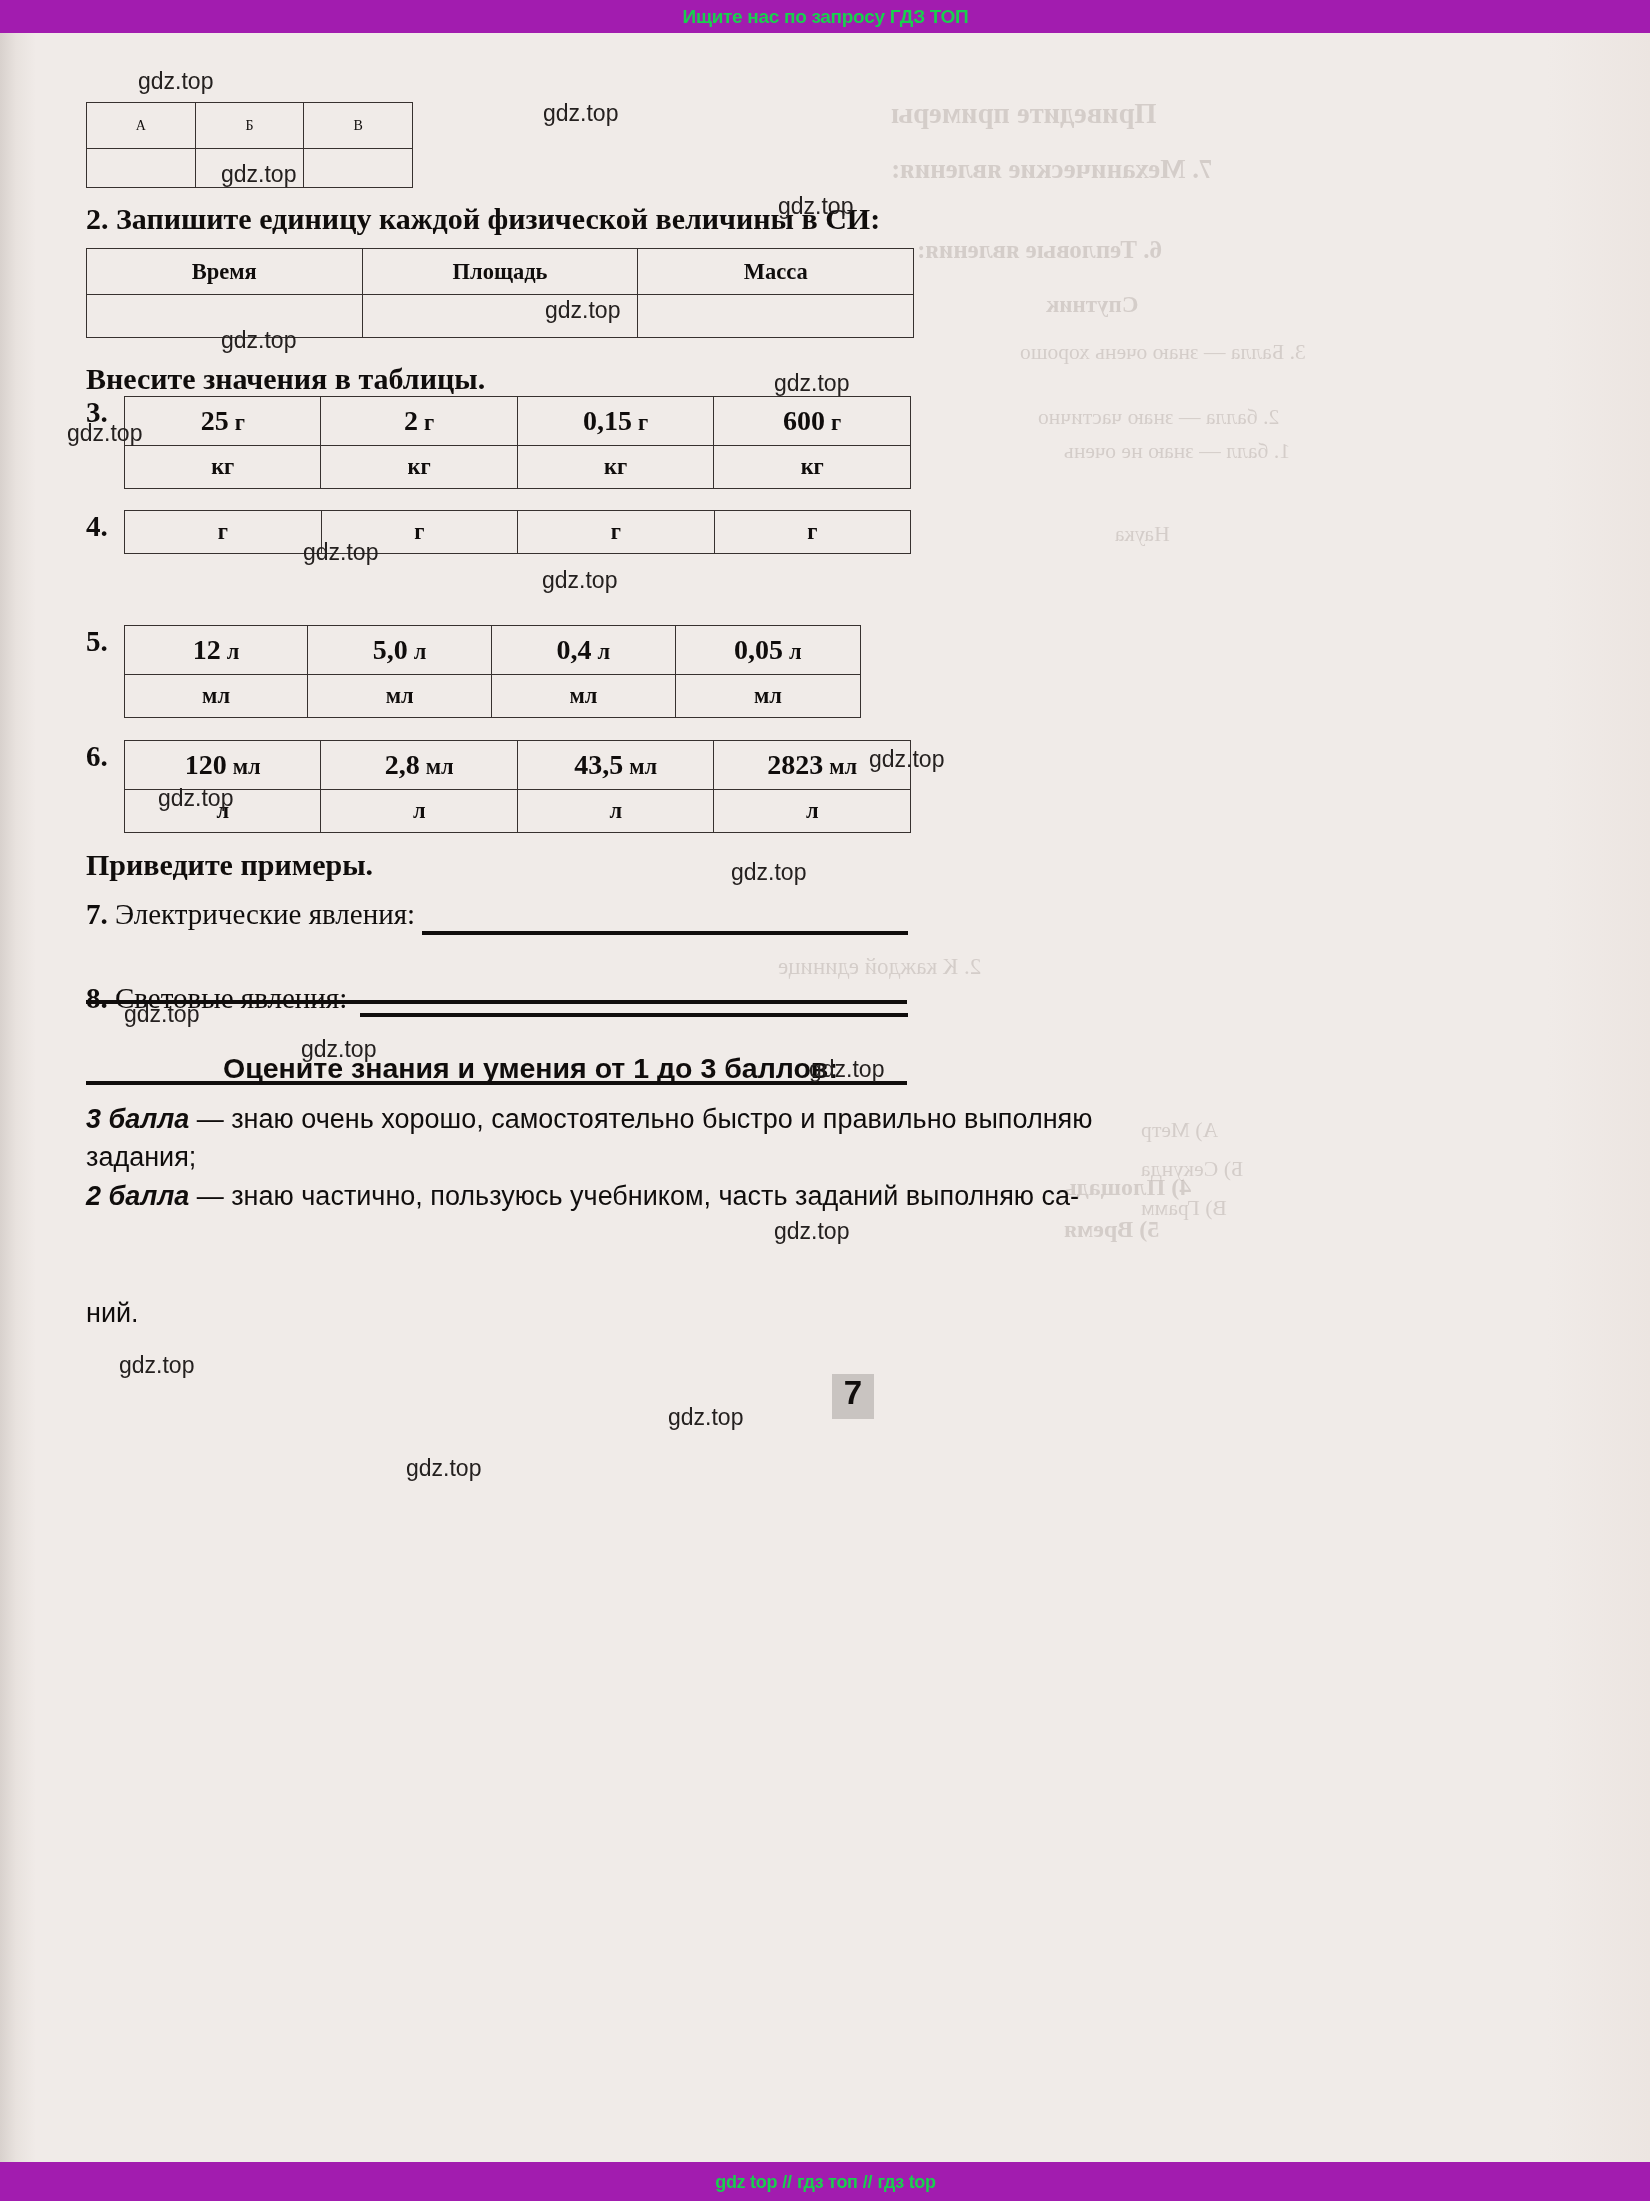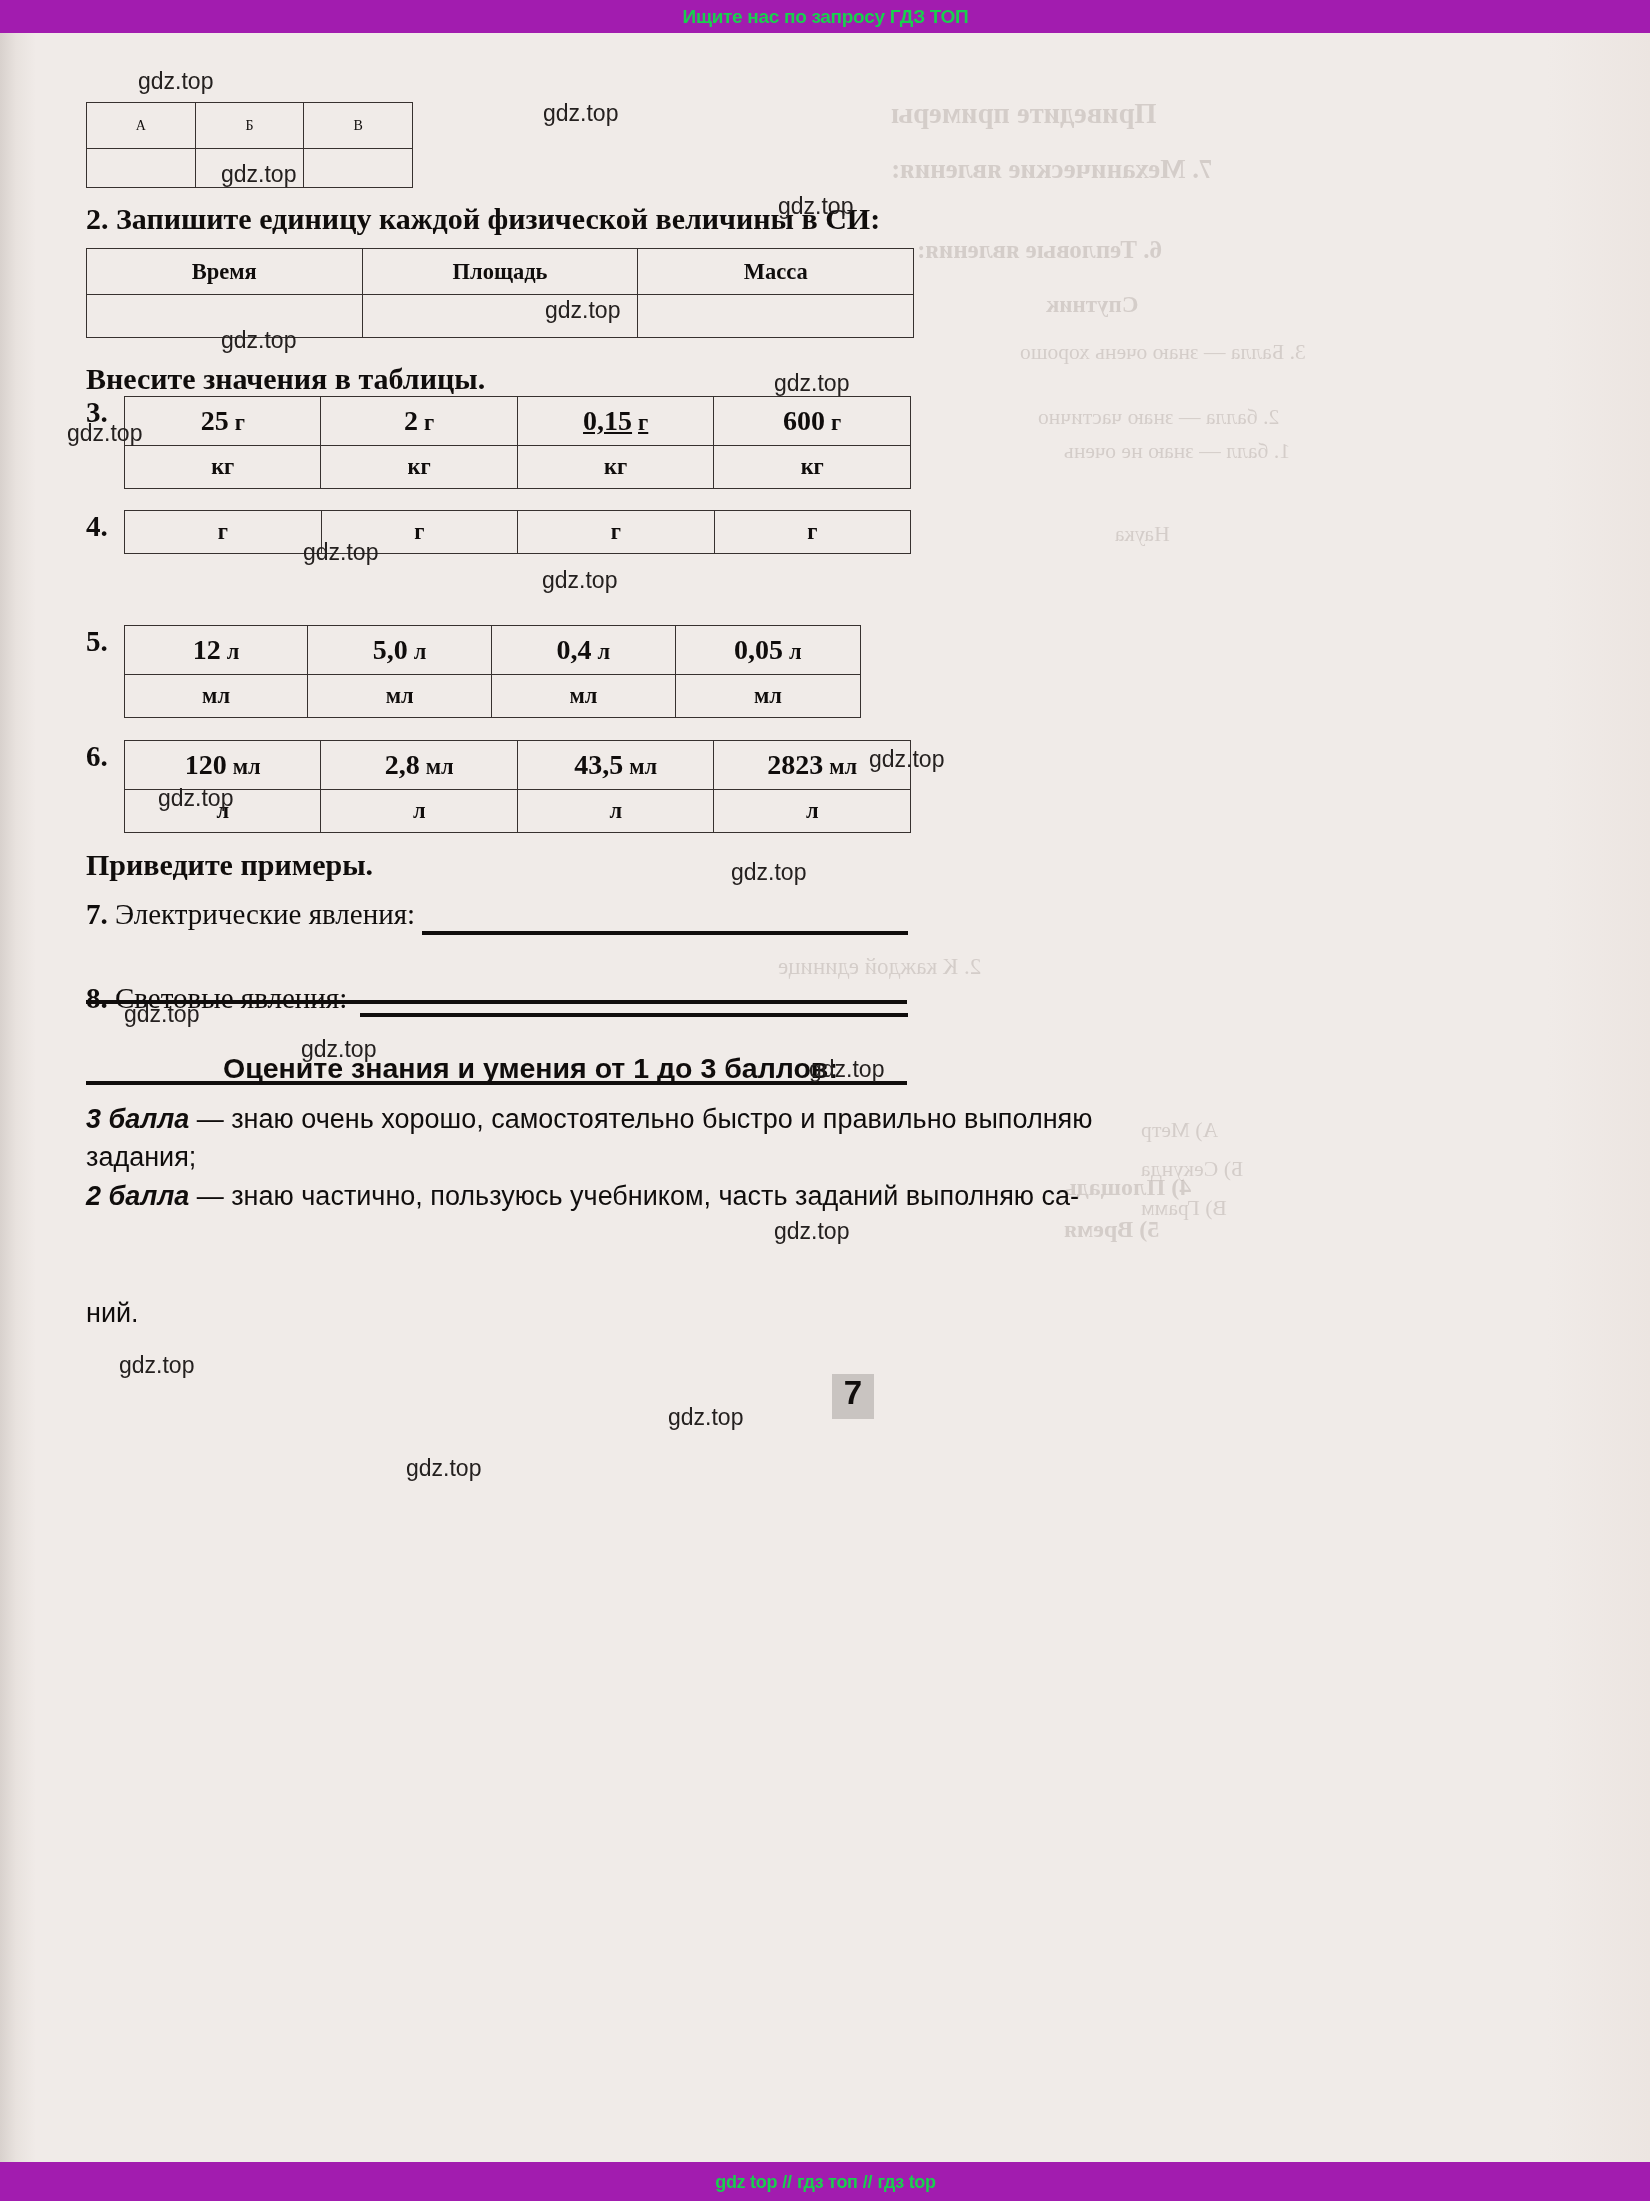--- a/index.html
+++ b/index.html
@@ -232,21 +232,21 @@
     <div class="num" style="left:86px; top:363px;">3.</div>
     <table class="tbl" style="left:124px; top:363px; width:787px;">
       <tbody>
           <tr>
         <td class="val" style="width:196px; height:48px;">
           <span>25</span><span class="u">г</span>
         </td>
         <td class="val" style="width:196px; height:48px;">
           <span>2</span><span class="u">г</span>
         </td>
-        <td class="val" style="width:196px; height:48px;text-decoration:underline;">
+        <td class="val" style="width:196px; height:48px;">
           <span>0,15</span><span class="u">г</span>
         </td>
         <td class="val" style="width:196px; height:48px;">
           <span>600</span><span class="u">г</span>
         </td>
       </tr>
       <tr>
         <td class="unit" style="height:42px;">кг</td>
         <td class="unit" style="height:42px;">кг</td>
         <td class="unit" style="height:42px;">кг</td>

